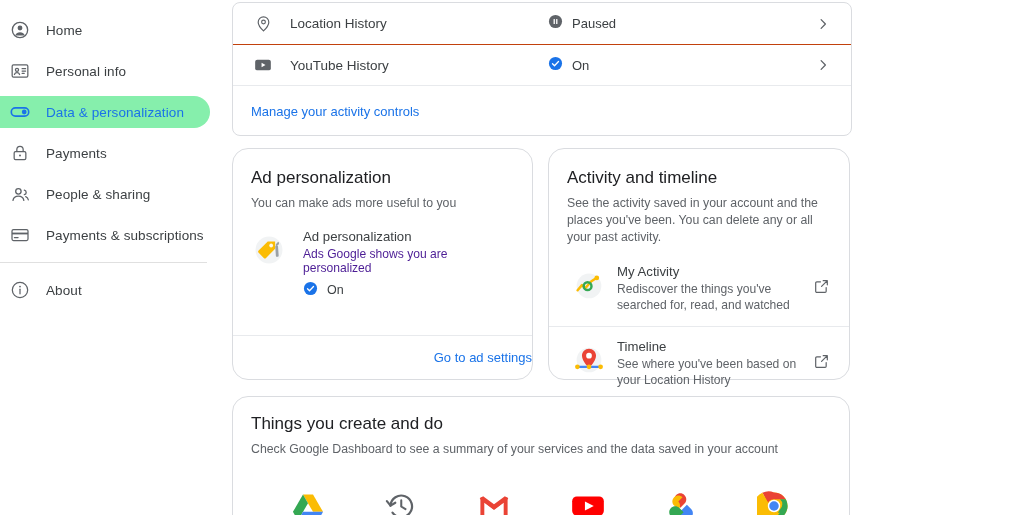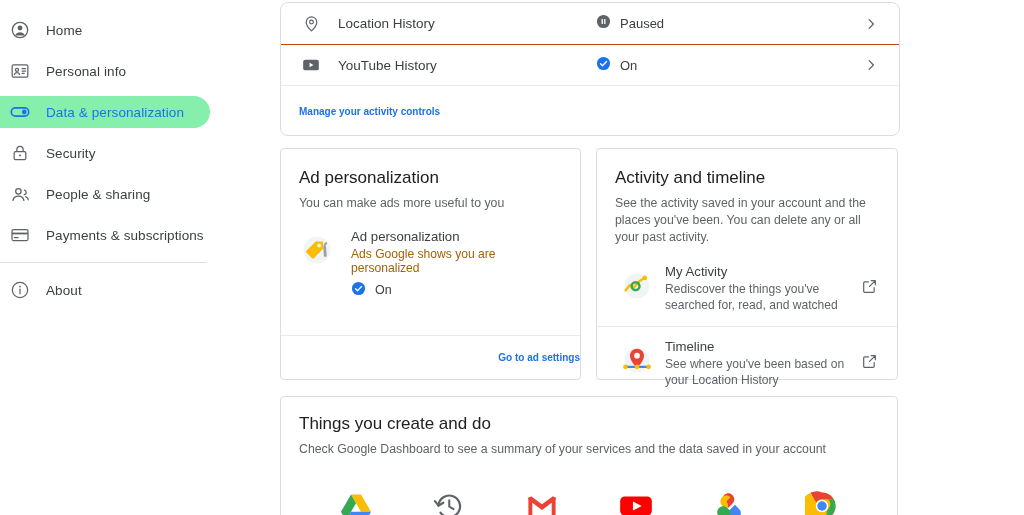--- a/index.html
+++ b/index.html
@@ -4,21 +4,21 @@
 <style>
   * { box-sizing: border-box; }
   html, body {
     margin: 0; padding: 0;
     width: 1024px; height: 515px;
     background: #ffffff;
     font-family: "Liberation Sans", sans-serif;
     color: #202124;
     overflow: hidden;
   }
-  .page { position: relative; width: 1024px; height: 405px; display: flex; gap: 48px; }
+  .page { position: relative; width: 1024px; height: 405px; display: flex; }
 
   
   .sidebar {
     width: 232px;
     flex: 0 0 232px;
     padding-top: 6px;
     background: #fff;
   }
   .nav-item {
     display: flex;
@@ -55,21 +55,21 @@
 
   
   .main {
     flex: 1;
     padding-left: 0;
     position: relative;
   }
   .card {
     background: #fff;
     border: 1px solid #dadce0;
-    border-radius: 4px;
+    border-radius: 16px;
     position: absolute;
   }
 
   
   #activity-card {
     left: 0; top: 2px; width: 620px; height: 134px;
     border-radius: 8px;
     overflow: hidden;
   }
   .hist-row {
@@ -84,42 +84,42 @@
   .hist-status { display: flex; align-items: center; flex: 1; }
   .hist-status .st-label { margin-left: 9px; font-size: 13px; color: #3c4043; }
   .chev { color: #5f6368; display: flex; align-items: center; }
   .card-footer-link {
     border-top: 1px solid #e8eaed;
     height: 51px;
     display: flex; align-items: center;
     padding-left: 18px;
   }
   .link {
-    color: #1a73e8; font-size: 10px;
-    text-decoration: none; cursor: pointer; font-weight: bold;
+    color: #1a73e8; font-size: 13px;
+    text-decoration: none; cursor: pointer;
   }
 
   
   #ad-card { left: 0; top: 148px; width: 301px; height: 232px; }
   #activity-timeline-card { left: 316px; top: 148px; width: 302px; height: 232px; }
   .card-h {
     font-size: 17px; font-weight: 400; color: #202124;
     padding: 19px 22px 0 18px; letter-spacing: 0;
   }
   .card-sub {
     font-size: 12.3px; color: #5f6368;
     padding: 7px 20px 0 18px; line-height: 1.38;
   }
   .ad-row {
     display: flex; padding: 17px 16px 0 18px;
   }
   .ad-icon-wrap { width: 40px; flex: 0 0 40px; padding-top: 3px; }
   .ad-text { margin-left: 12px; }
   .ad-title { font-size: 13.2px; color: #3c4043; }
-  .ad-desc { font-size: 12.1px; color: #a16207; margin-top: 3px; }
+  .ad-desc { font-size: 12.1px; color: #4c1d95; margin-top: 3px; }
   .ad-state { display: flex; align-items: center; margin-top: 6px; }
   .ad-state .st-label { margin-left: 9px; font-size: 12.5px; color: #3c4043; }
   .ad-footer {
     position: absolute; left: 0; right: 0; bottom: 0;
     border-top: 1px solid #e8eaed;
     height: 44px; display: flex; align-items: center; padding-left: 18px; justify-content: flex-end;
   }
 
   
   .at-row {
@@ -183,21 +183,21 @@
     </div>
 
     <div class="nav-item nav-row-pad">
       <span class="nav-ico">
         <svg width="20" height="20" viewBox="0 0 24 24" fill="none" stroke="currentColor" stroke-width="1.5">
           <rect x="5" y="10.4" width="14" height="9.6" rx="1.6"></rect>
           <path d="M8.2 10.2V7.9a3.8 3.8 0 0 1 7.6 0v2.3"></path>
           <circle cx="12" cy="15" r="1.15" fill="currentColor" stroke="none"></circle>
         </svg>
       </span>
-      <span class="nav-label">Security</span>
+      <span class="nav-label">Payments</span>
     </div>
 
     <div class="nav-item nav-row-pad">
       <span class="nav-ico">
         <svg width="21" height="21" viewBox="0 0 24 24" fill="none" stroke="currentColor" stroke-width="1.5">
           <circle cx="9.6" cy="8.4" r="3.1"></circle>
           <path d="M3.4 18.6c.6-3 3.1-4.7 6.2-4.7s5.6 1.7 6.2 4.7" stroke-linecap="round"></path>
           <path d="M16.4 7.1a2.6 2.6 0 0 1 0 5.1" stroke-linecap="round"></path>
           <path d="M18 14.4c1.6.6 2.6 1.9 2.9 3.6" stroke-linecap="round"></path>
         </svg>

